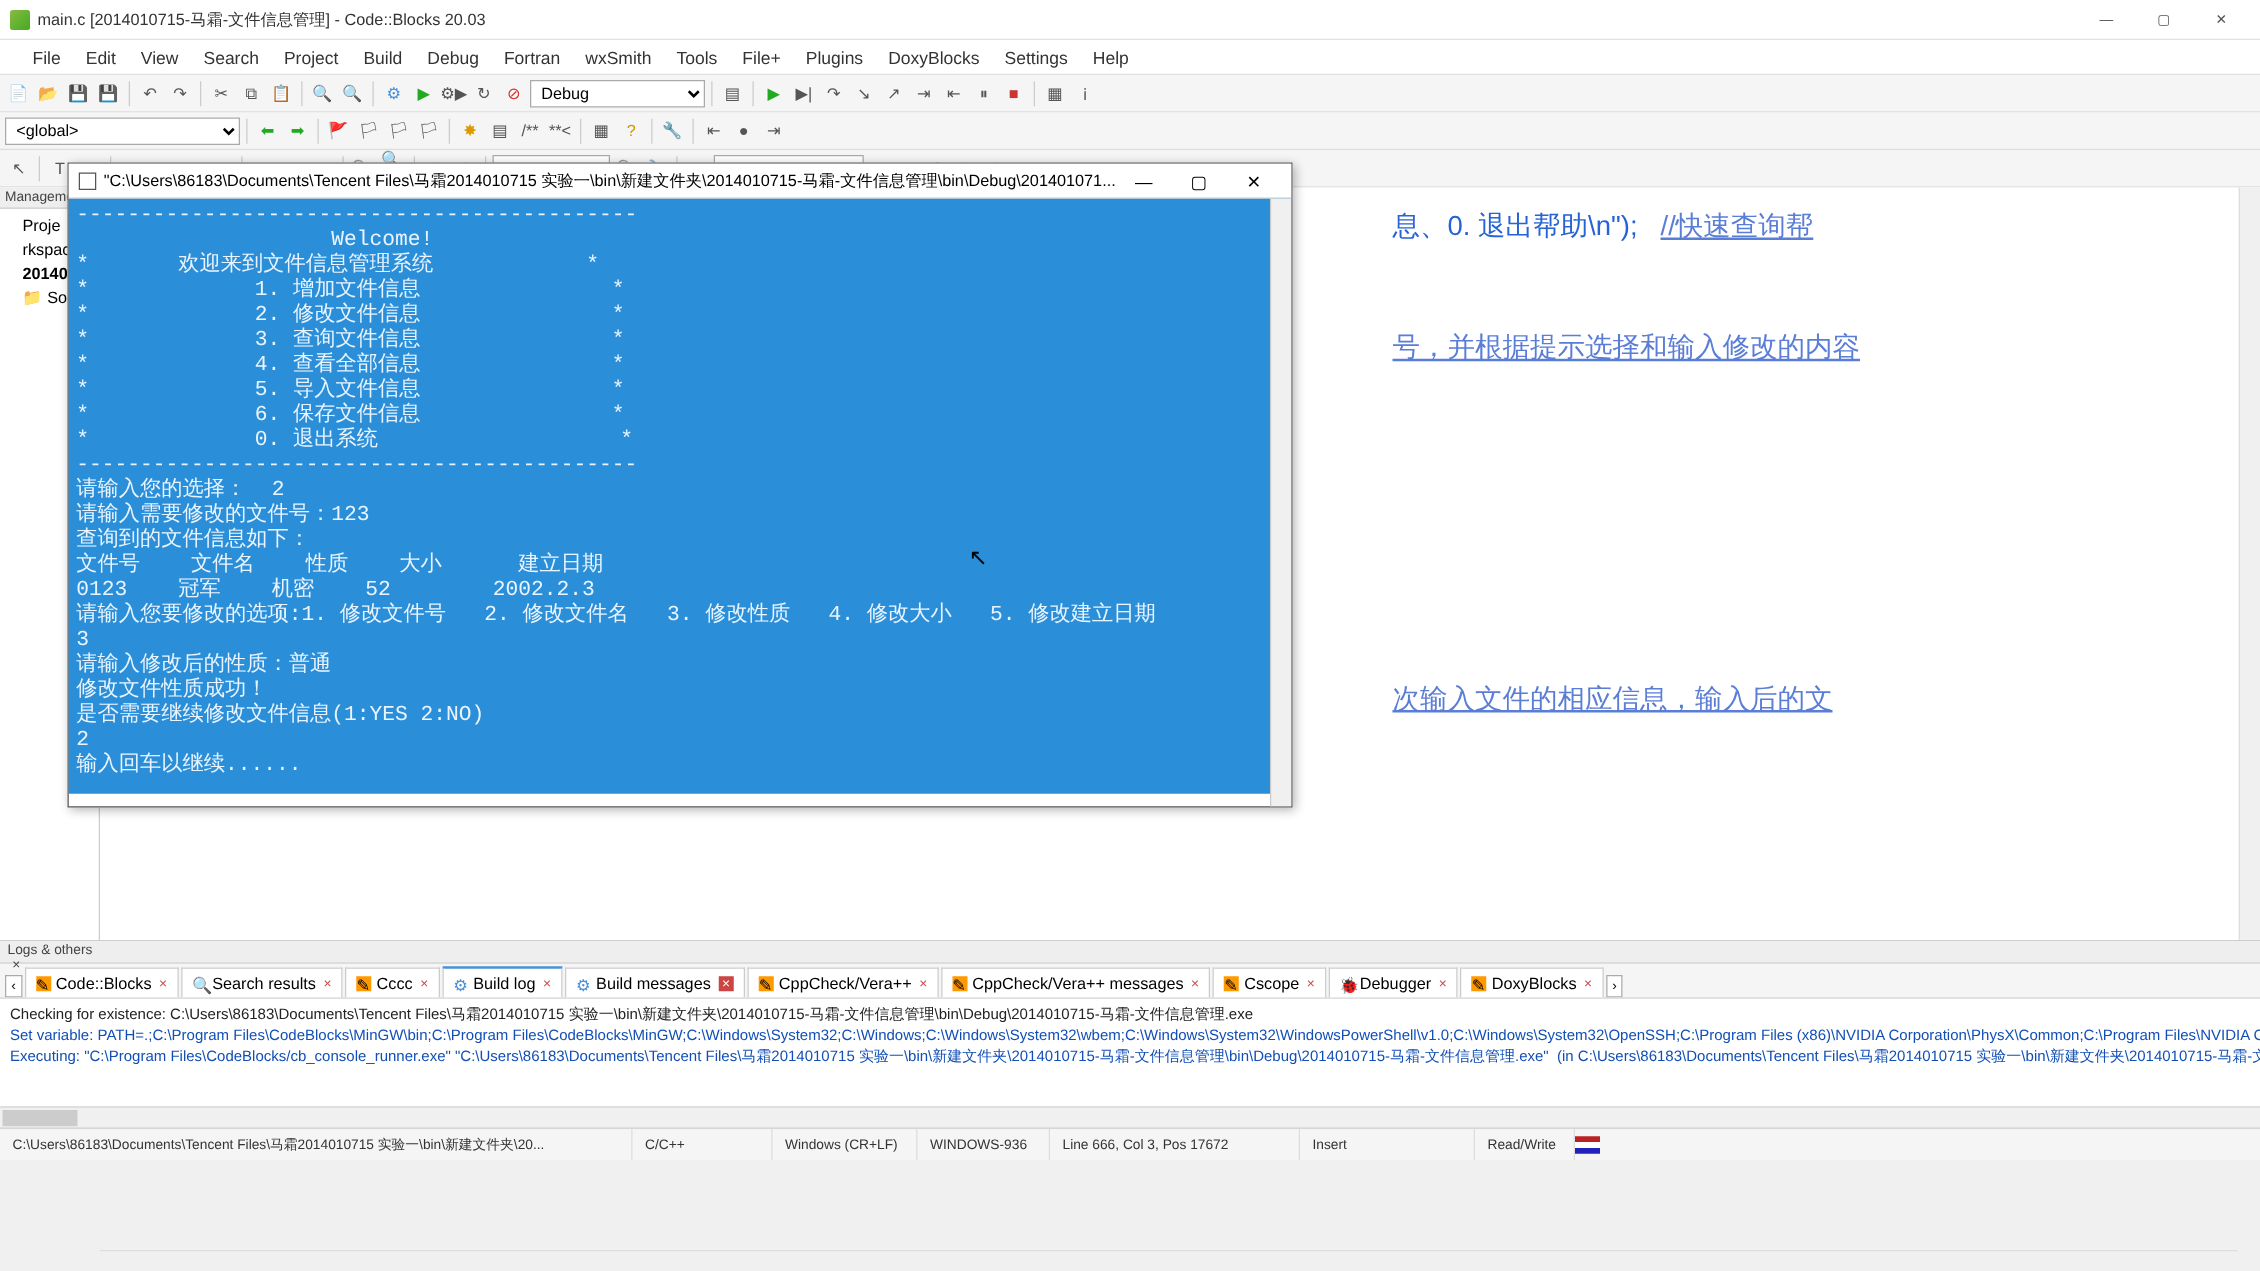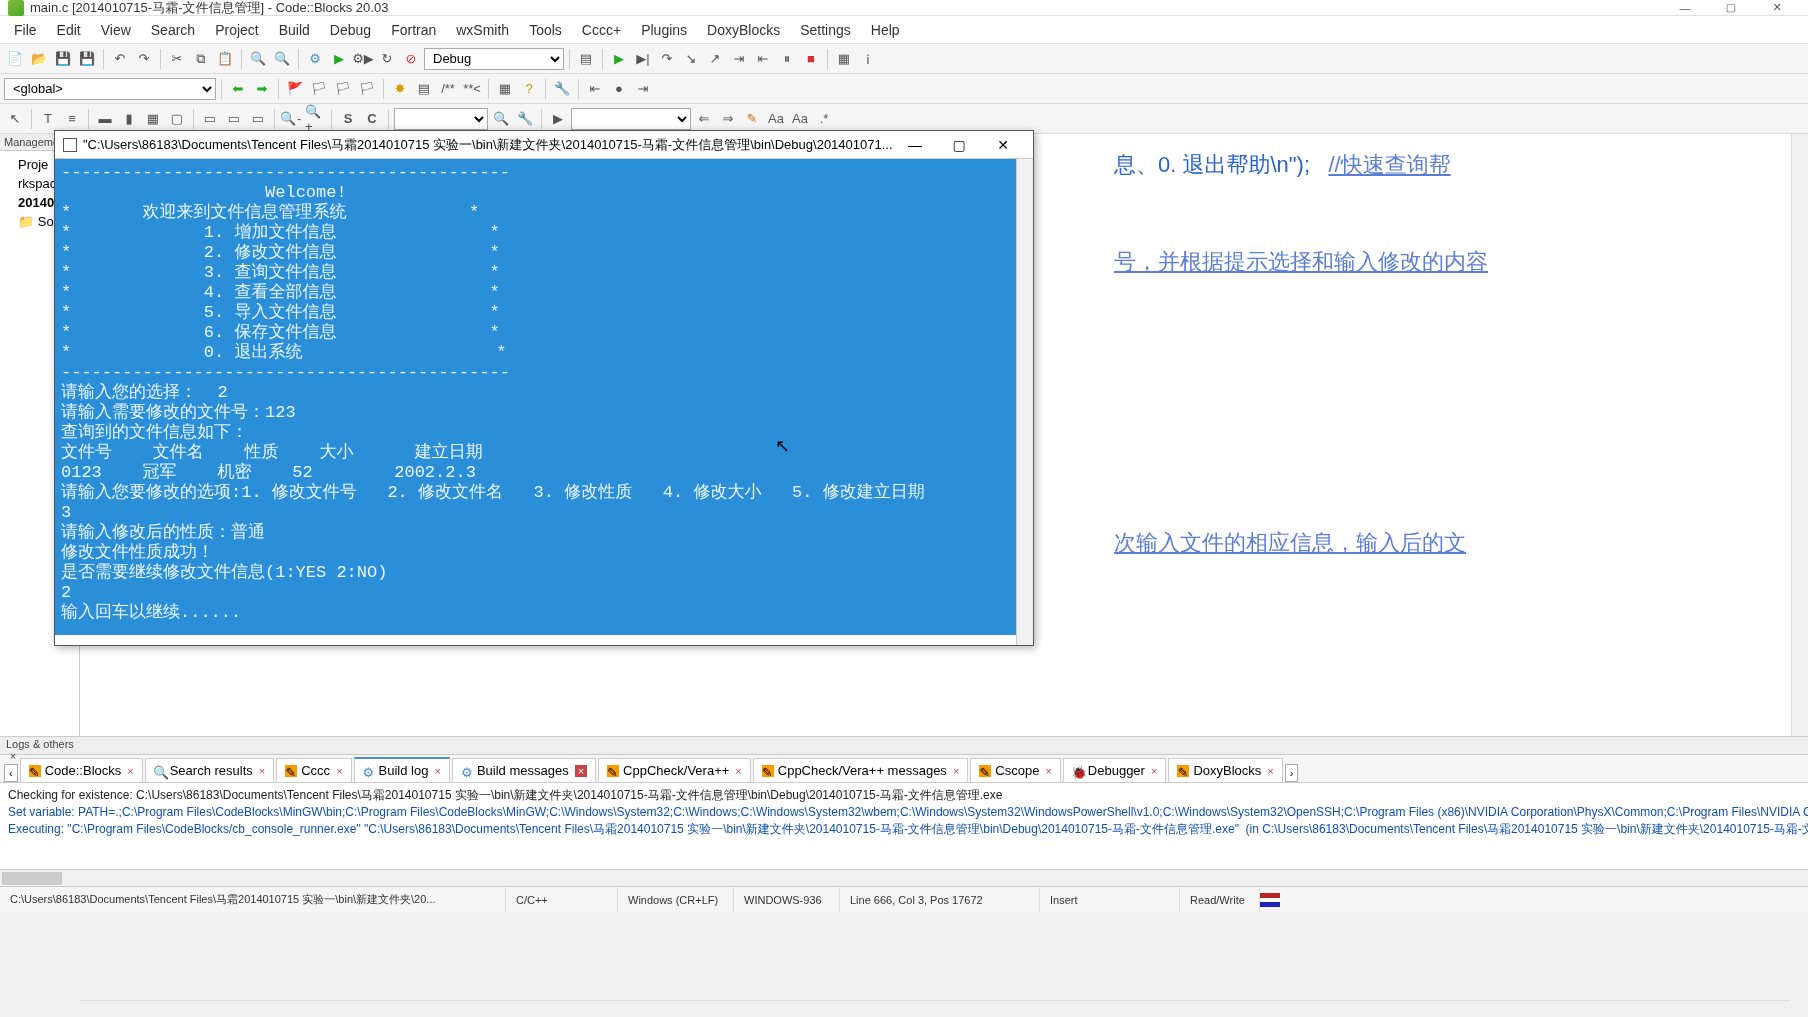--- a/index.html
+++ b/index.html
@@ -1,28 +1,28 @@
 <!DOCTYPE html>
 <html><head>
 <meta charset="utf-8">
 <style>
 * { box-sizing: border-box; margin: 0; padding: 0; font-family: "Segoe UI", Tahoma, sans-serif; }
 body { width: 1808px; height: 1017px; background: #f0f0f0; overflow: hidden; font-size: 13px; }
-.titlebar { height: 16px; background: #fff; display: flex; align-items: center; padding: 0 8px; border-bottom: 1px solid #e0e0e0; }
+.titlebar { height: 32px; background: #fff; display: flex; align-items: center; padding: 0 8px; border-bottom: 1px solid #e0e0e0; }
 .titlebar-icon { width: 16px; height: 16px; background: linear-gradient(135deg,#8b4,#4a2); border-radius: 2px; margin-right: 6px; }
 .titlebar-title { flex: 1; font-size: 13px; color: #333; }
 .win-controls { display: flex; }
 .win-btn { width: 46px; height: 30px; display: flex; align-items: center; justify-content: center; color: #555; font-size: 11px; }
-.menubar { height: 28px; background: #fff; display: flex; align-items: center; padding: 0 4px; border-bottom: 1px solid #e0e0e0; }
+.menubar { height: 28px; background: #fff; display: flex; align-items: center; padding: 0 16px; border-bottom: 1px solid #e0e0e0; }
 .menu-item { padding: 4px 10px; font-size: 14px; color: #333; }
 .toolbar { height: 30px; background: #f5f5f5; display: flex; align-items: center; padding: 0 4px; border-bottom: 1px solid #ddd; gap: 2px; }
 .tbbtn { width: 22px; height: 22px; display: flex; align-items: center; justify-content: center; font-size: 13px; color: #555; border: 1px solid transparent; }
 .tbsep { width: 1px; height: 20px; background: #ccc; margin: 0 3px; }
 .tb-combo { height: 22px; border: 1px solid #aaa; background: #fff; font-size: 13px; padding: 0 4px; }
-.scope-select { width: 212px; }
+.scope-select { width: 188px; }
 .func-select { width: 522px; }
 .small-combo { width: 94px; }
 .med-combo { width: 120px; }
 .maincontent { display: flex; height: 602px; }
 .sidebar { width: 80px; background: #fff; border-right: 1px solid #ccc; position: relative; }
 .side-tab-label { font-size: 11px; color: #444; padding: 2px 4px; background: #eee; border-bottom: 1px solid #ccc; }
 .tree { padding: 4px; font-size: 13px; }
 .tree-item { padding: 2px 0 2px 14px; white-space: nowrap; overflow: hidden; }
 .editor-area { flex: 1; position: relative; background: #fff; }
 .code-visible { position: absolute; top: 0; left: 1034px; right: 30px; padding: 6px 0; font-family: "Courier New", monospace; font-size: 22px; line-height: 49px; color: #000; white-space: nowrap; }
@@ -81,21 +81,21 @@
   <div class="menu-item"><span>File</span></div>
   <div class="menu-item"><span>Edit</span></div>
   <div class="menu-item"><span>View</span></div>
   <div class="menu-item"><span>Search</span></div>
   <div class="menu-item"><span>Project</span></div>
   <div class="menu-item"><span>Build</span></div>
   <div class="menu-item"><span>Debug</span></div>
   <div class="menu-item"><span>Fortran</span></div>
   <div class="menu-item"><span>wxSmith</span></div>
   <div class="menu-item"><span>Tools</span></div>
-  <div class="menu-item"><span>Cccc+</span></div>
+  <div class="menu-item"><span>File+</span></div>
   <div class="menu-item"><span>Plugins</span></div>
   <div class="menu-item"><span>DoxyBlocks</span></div>
   <div class="menu-item"><span>Settings</span></div>
   <div class="menu-item"><span>Help</span></div>
 </div>
 
 <div class="toolbar">
   <div class="tbbtn">📄</div>
   <div class="tbbtn">📂</div>
   <div class="tbbtn">💾</div>

